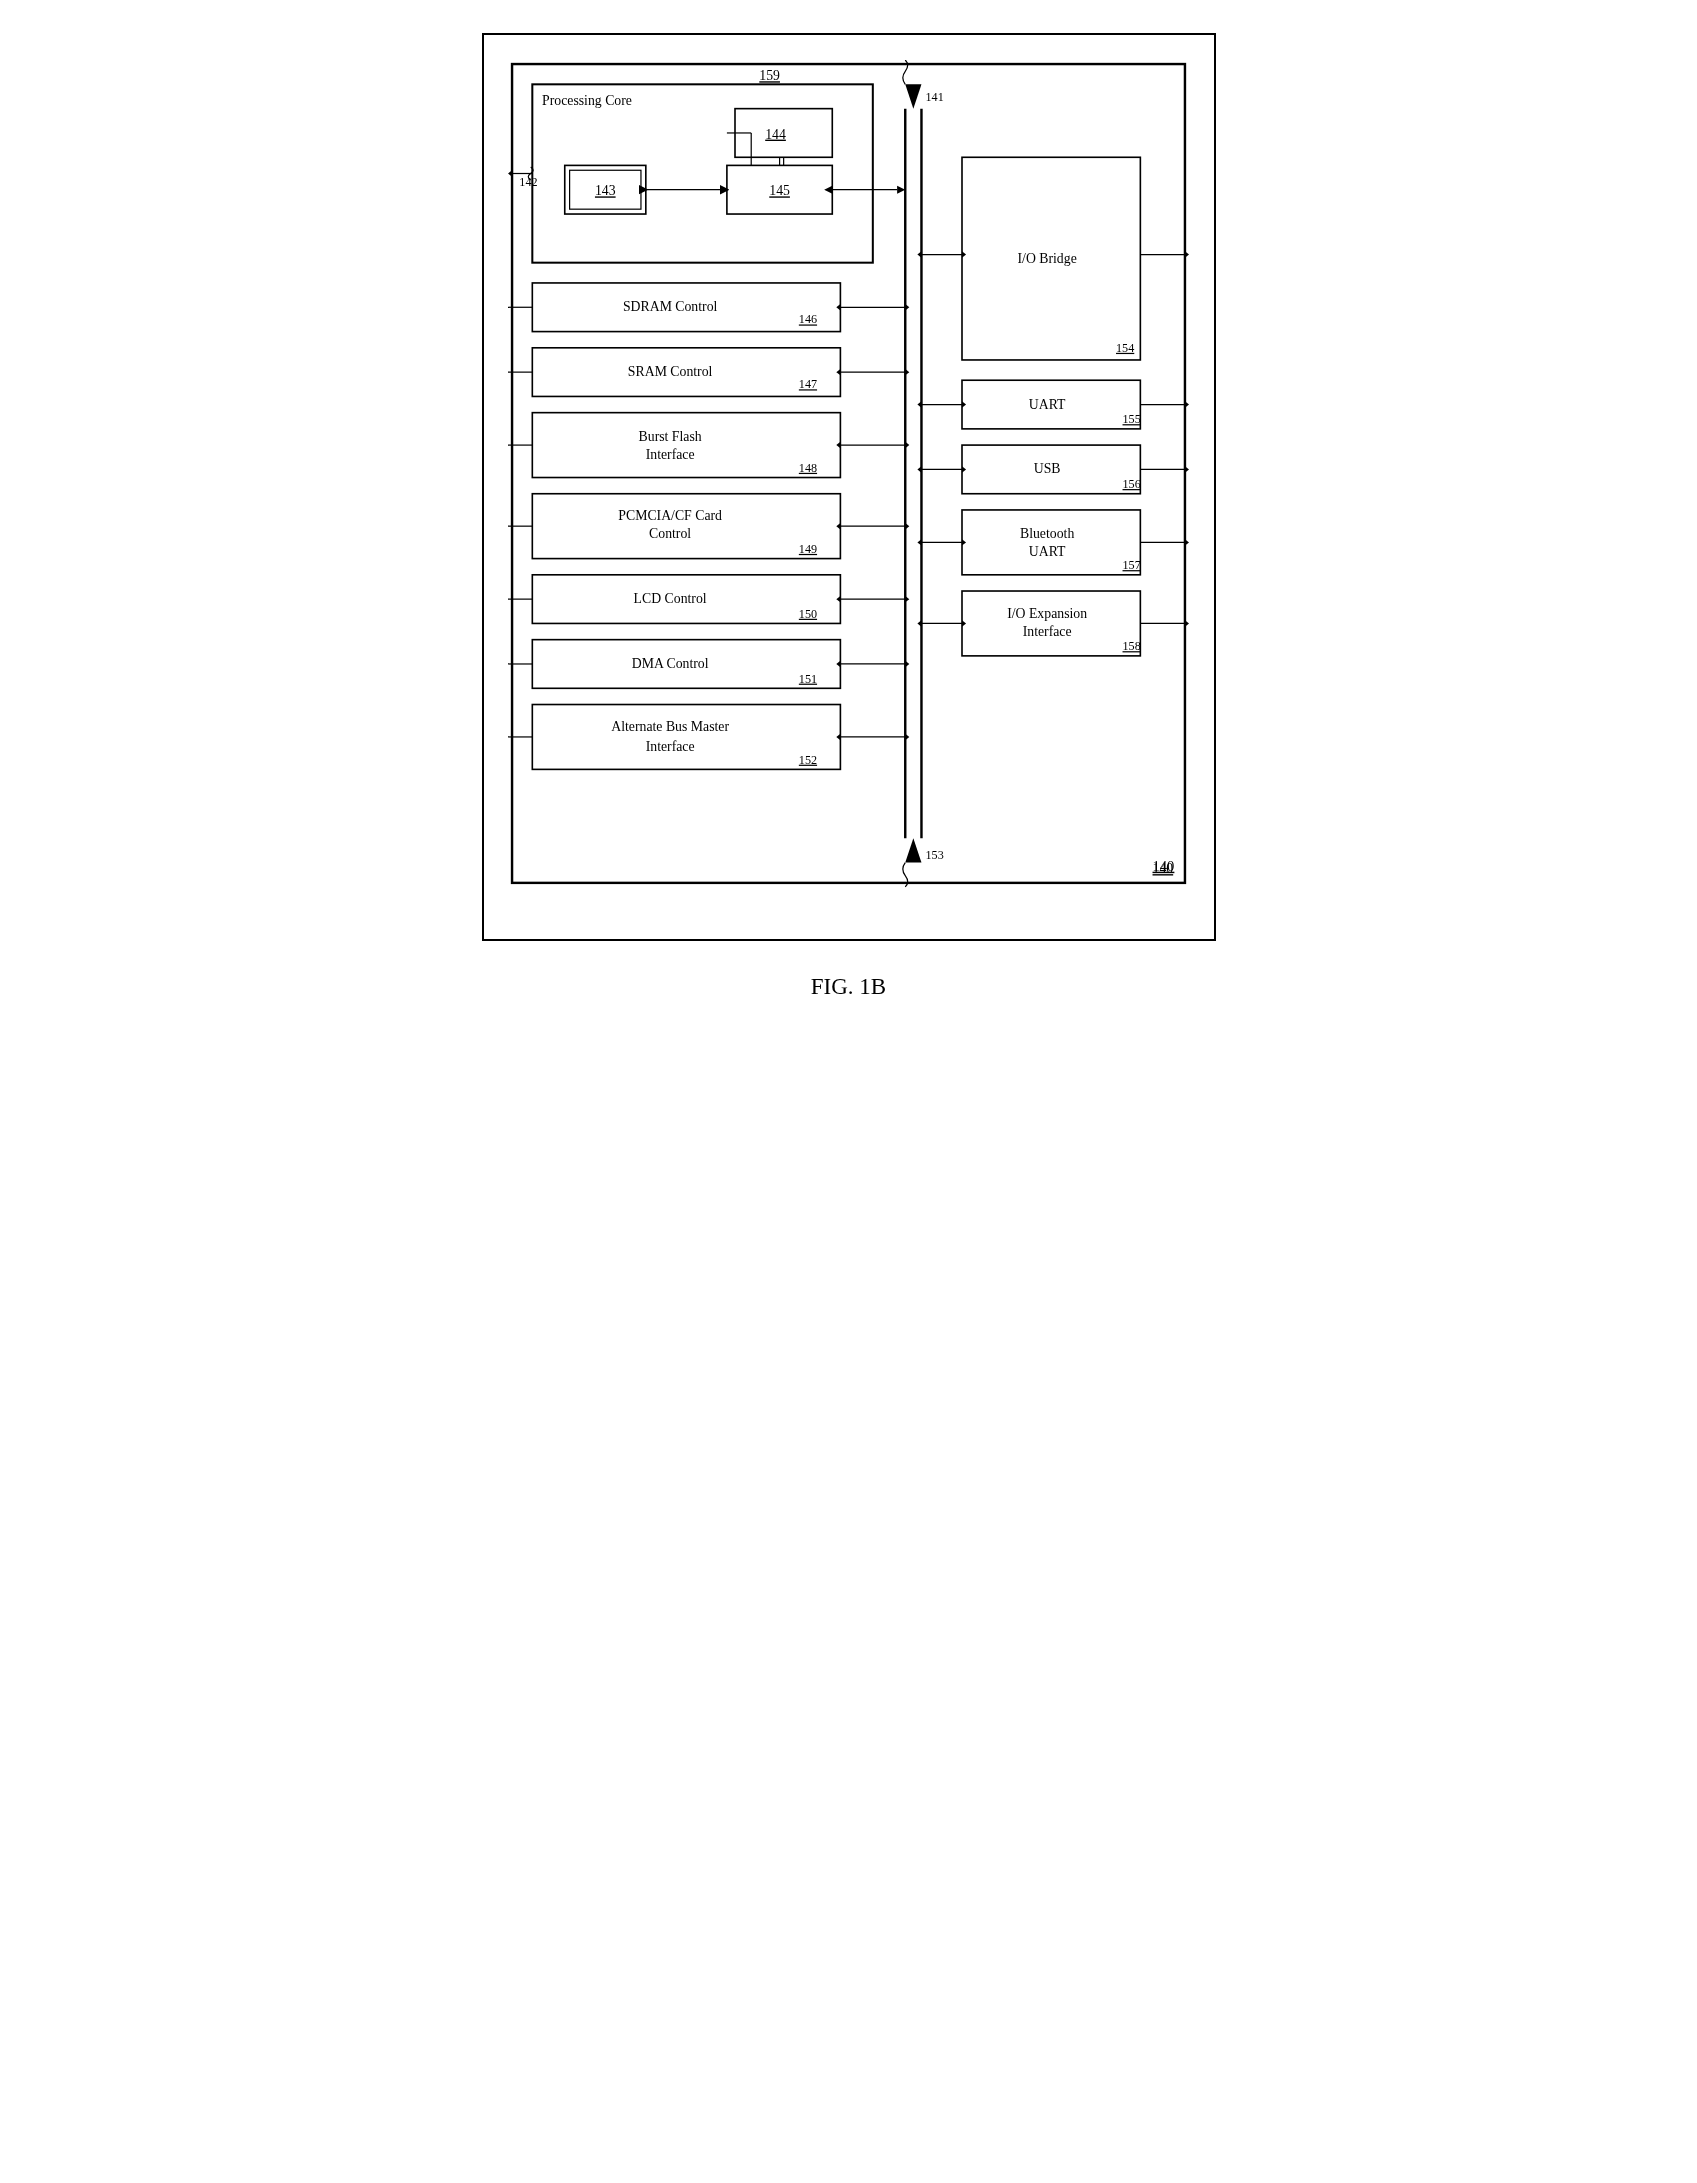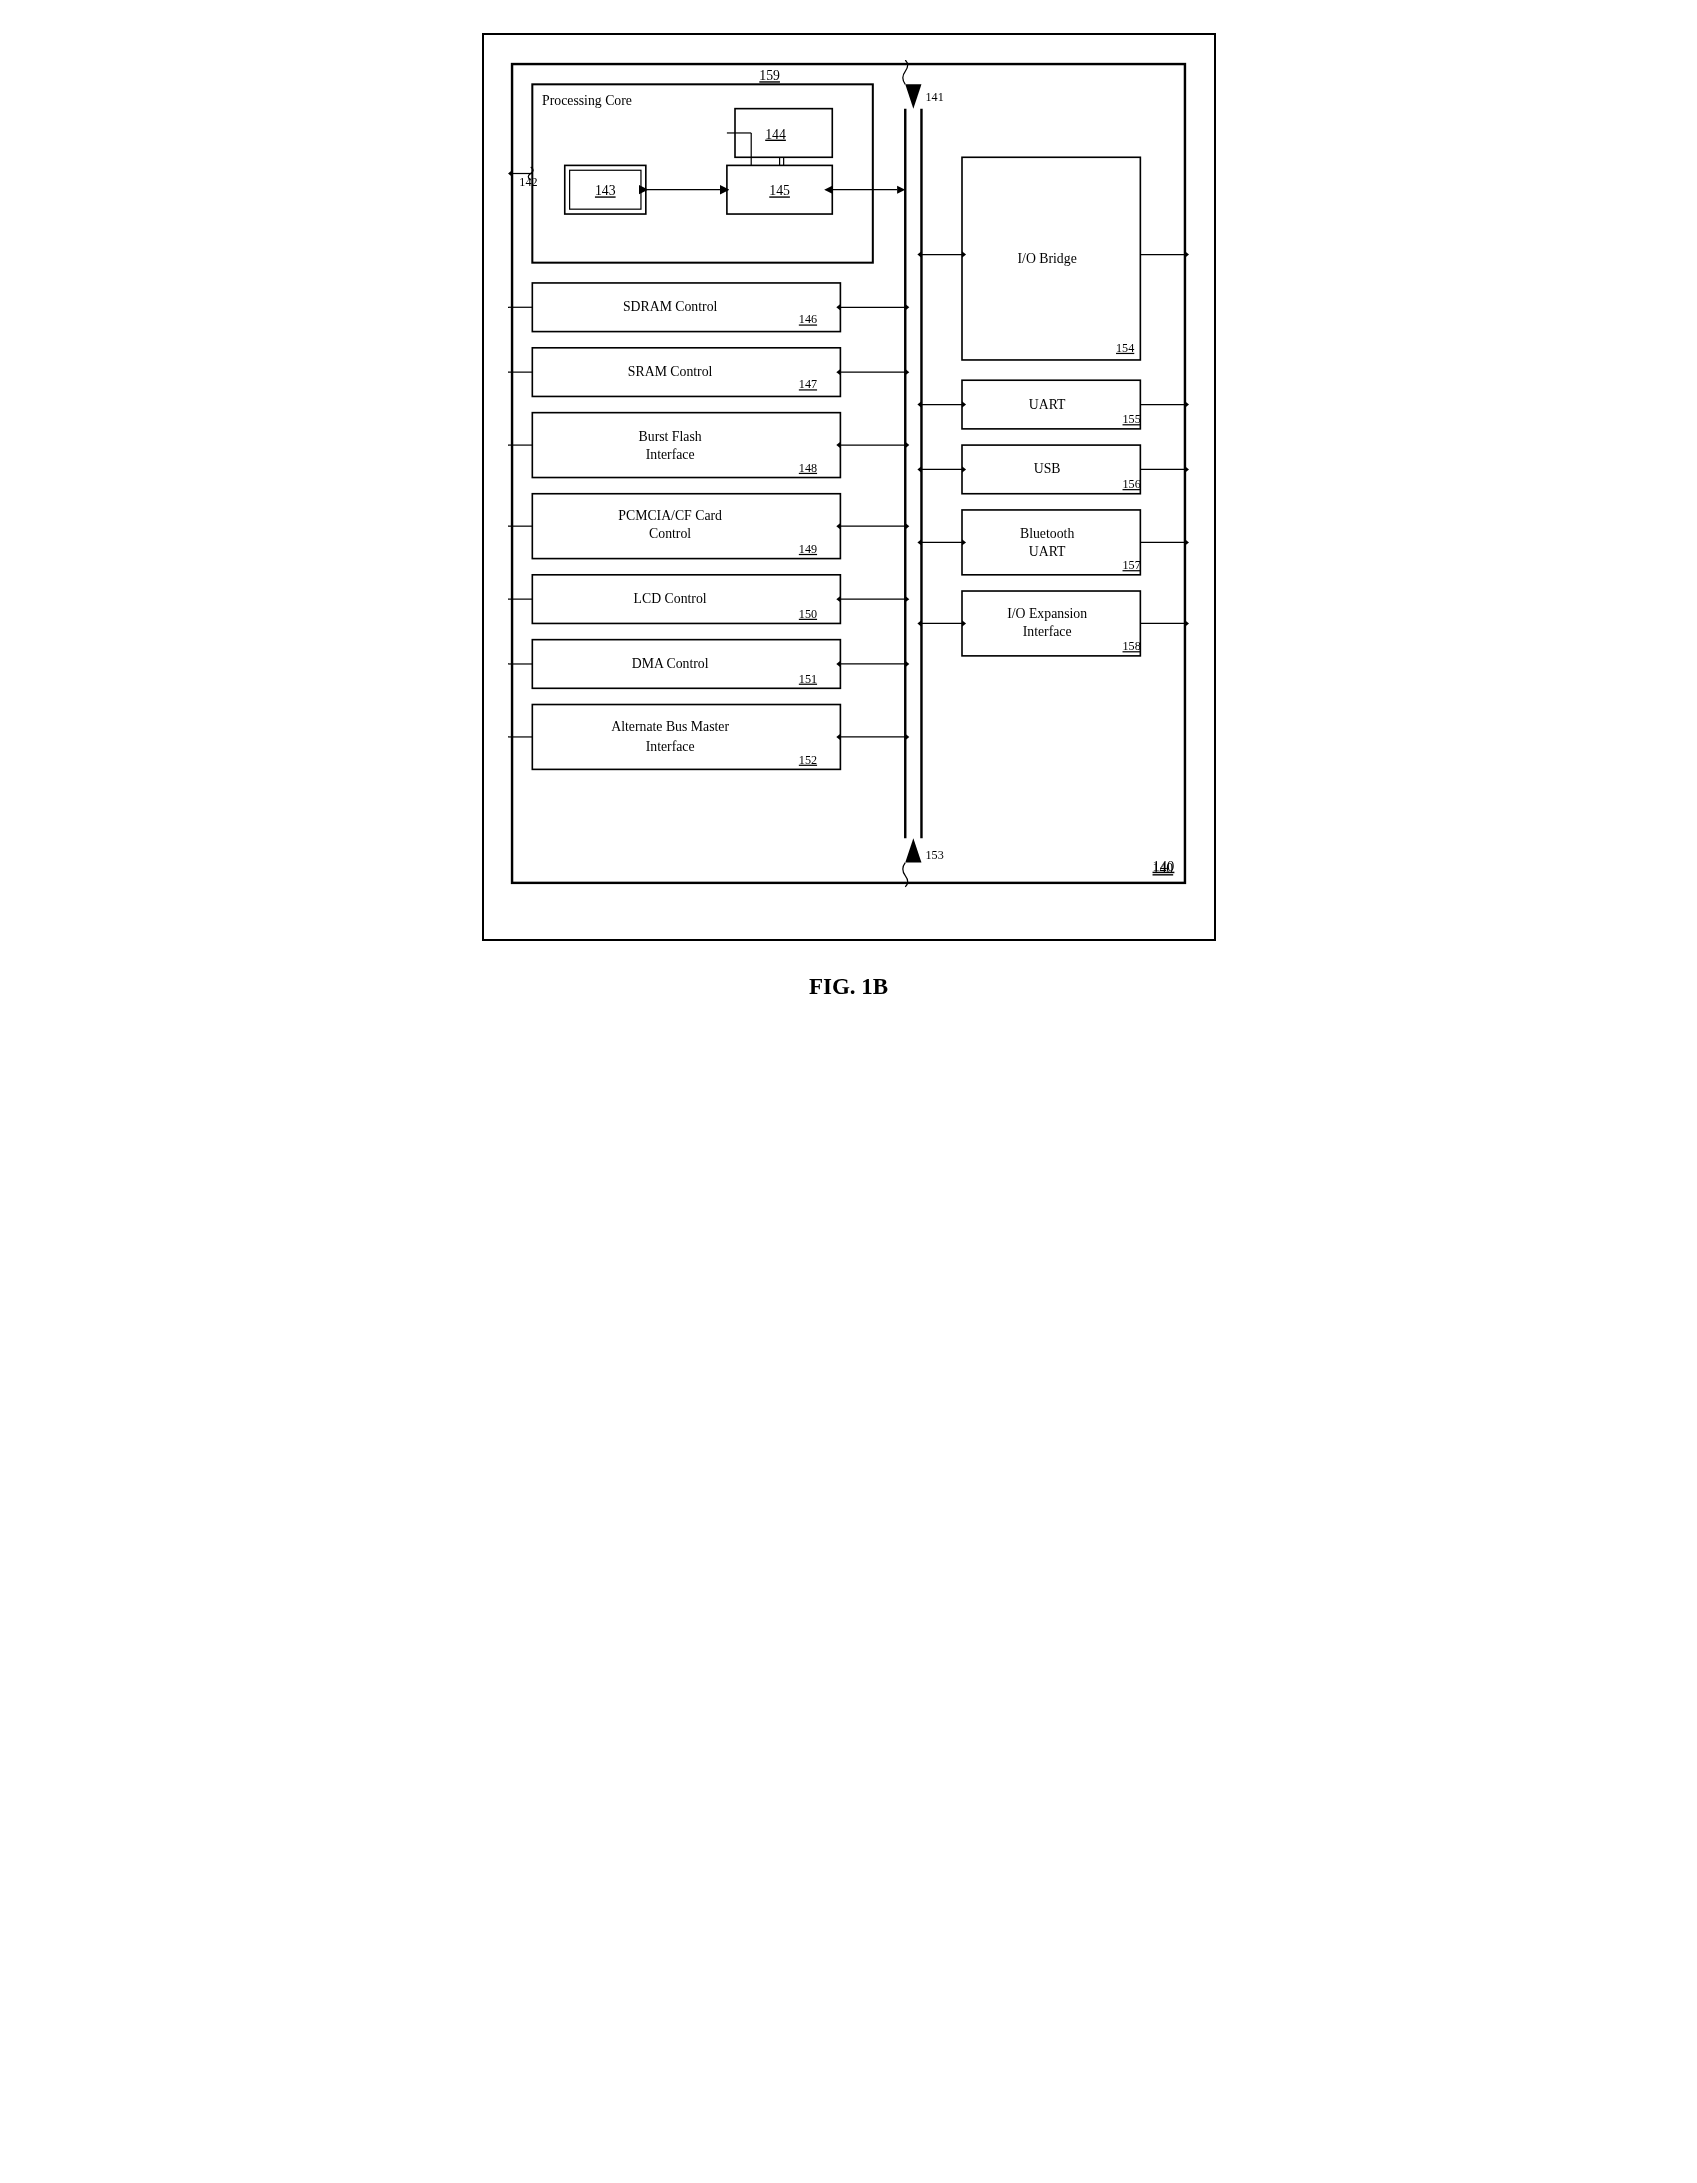--- a/index.html
+++ b/index.html
@@ -27,21 +27,21 @@
       width: 100%;
       padding: 24.5px 24.5px 24.5px 24.5px;
       position: relative;
       background: #fff;
     }
 
     
     .figure-label {
       margin-top: 33px;
       font-size: 23px;
-      font-weight: bold;
+      font-weight: normal;
       text-align: center;
     }
 
     
     .svg-diagram {
       width: 100%;
     }
 
   </style>
 </head>

